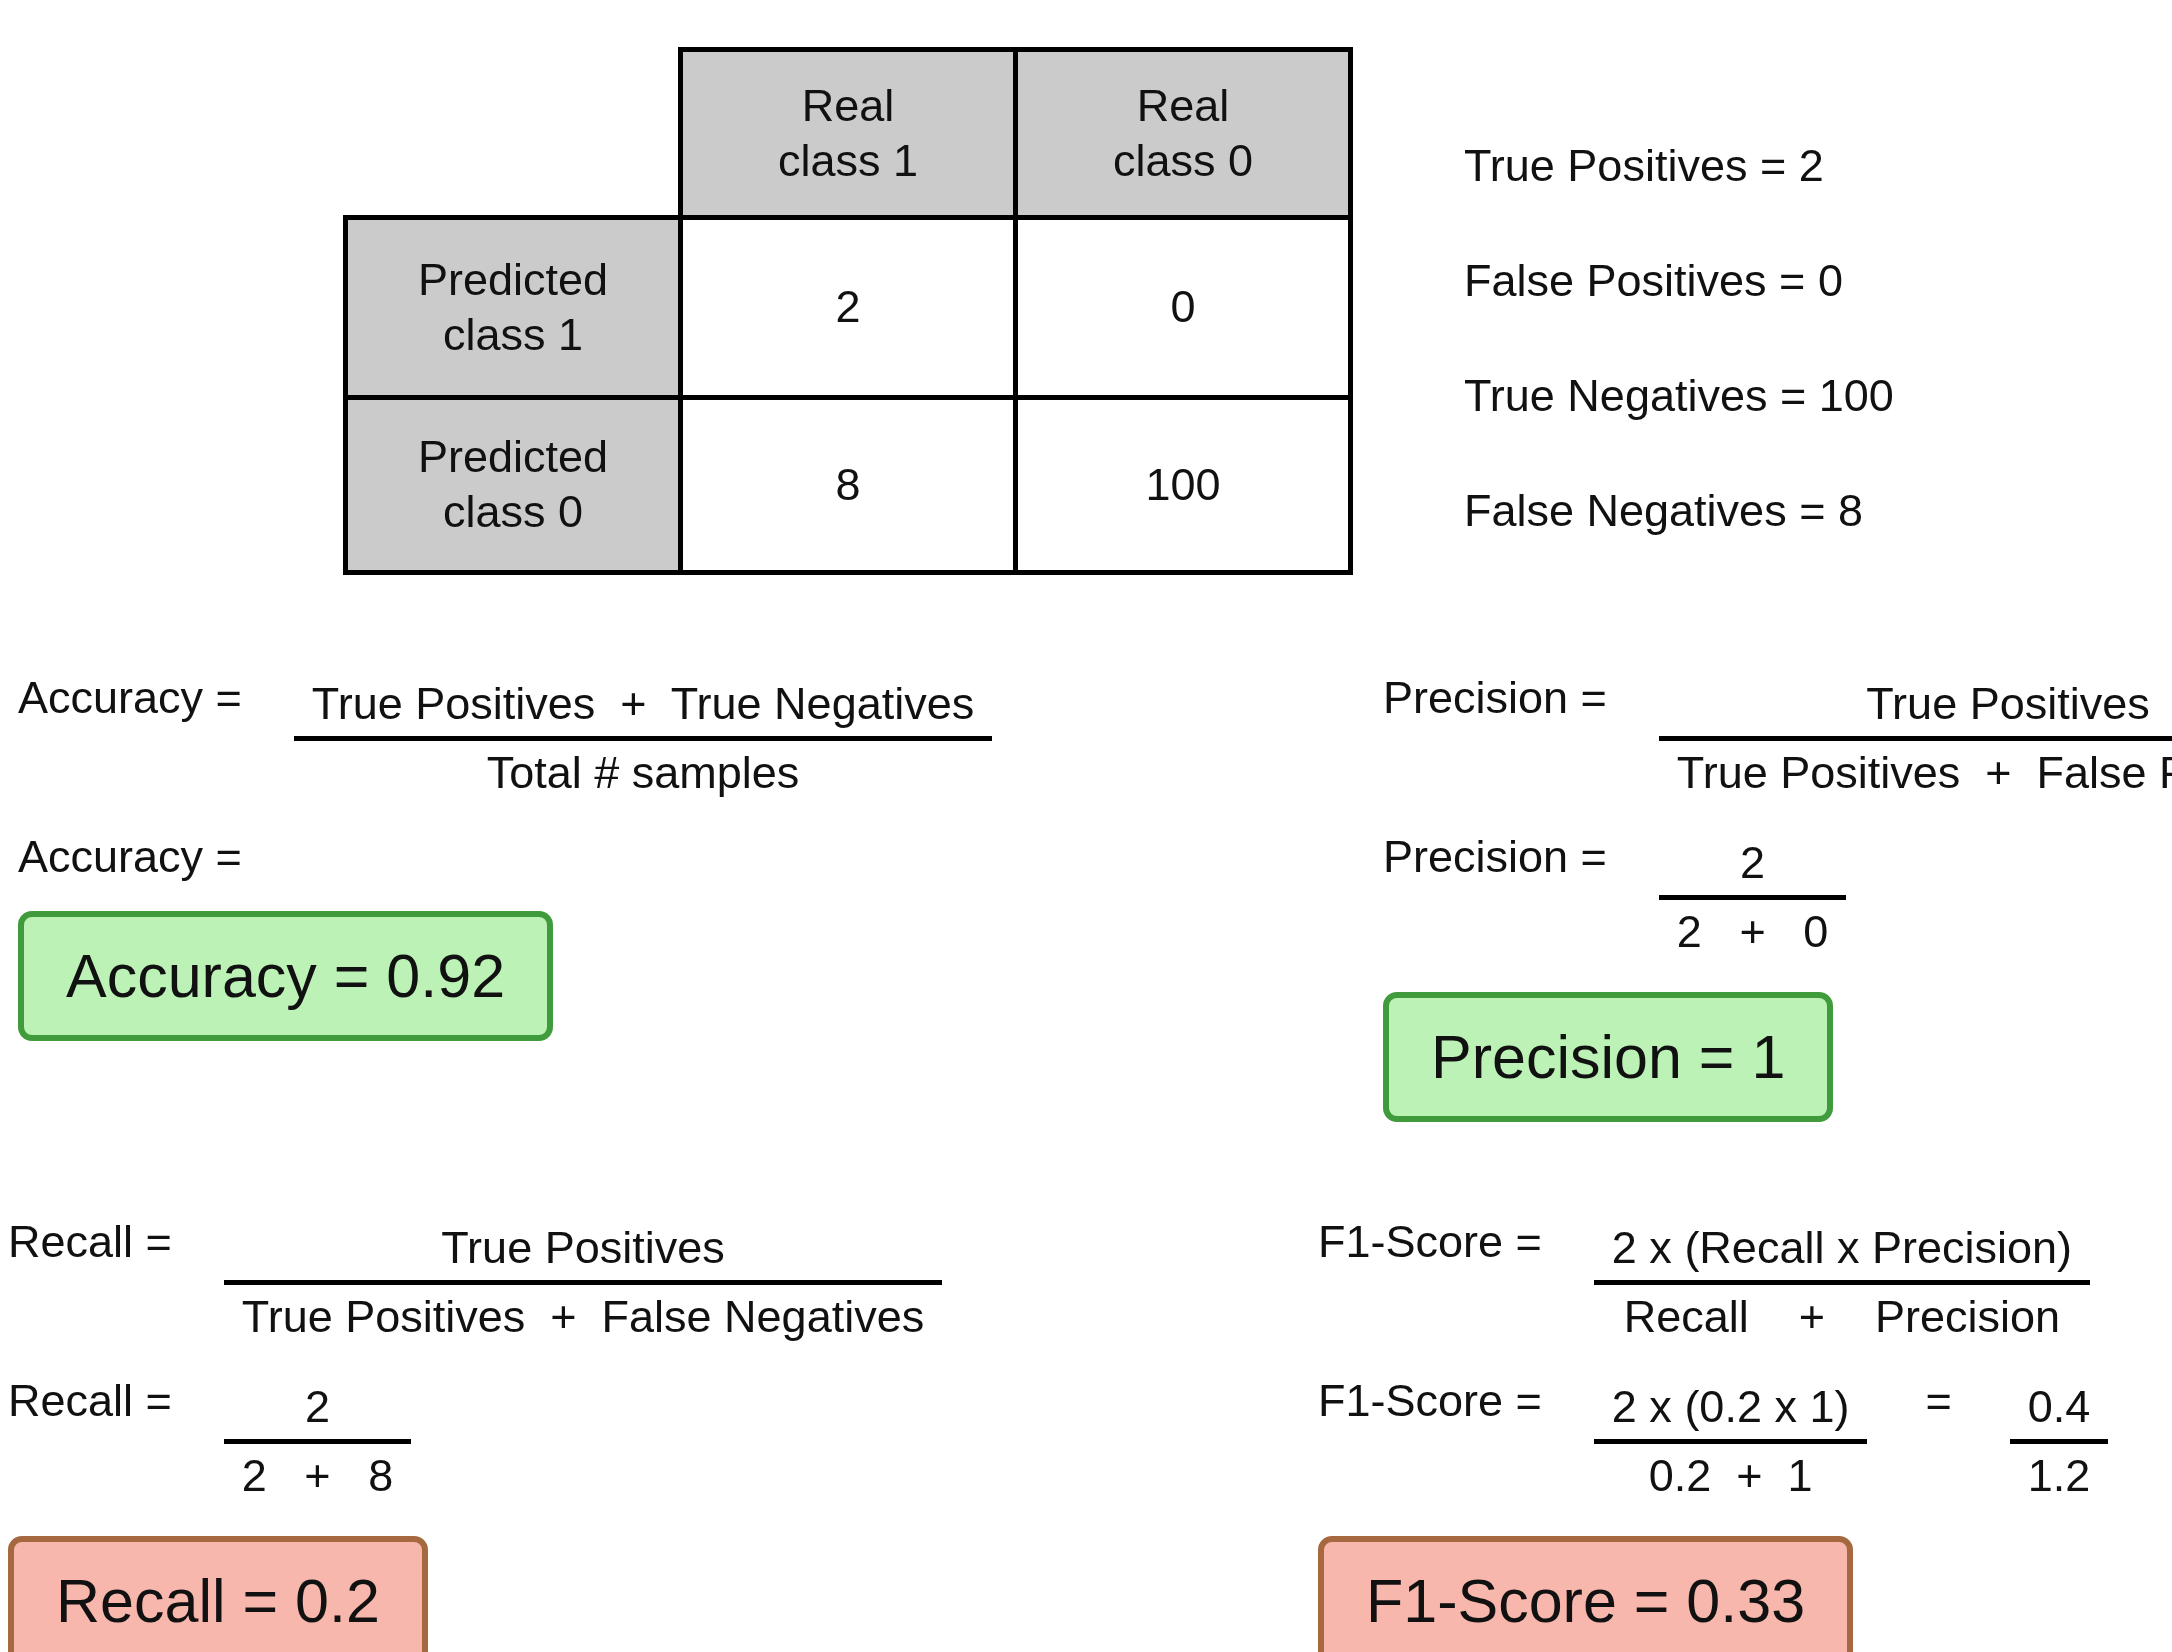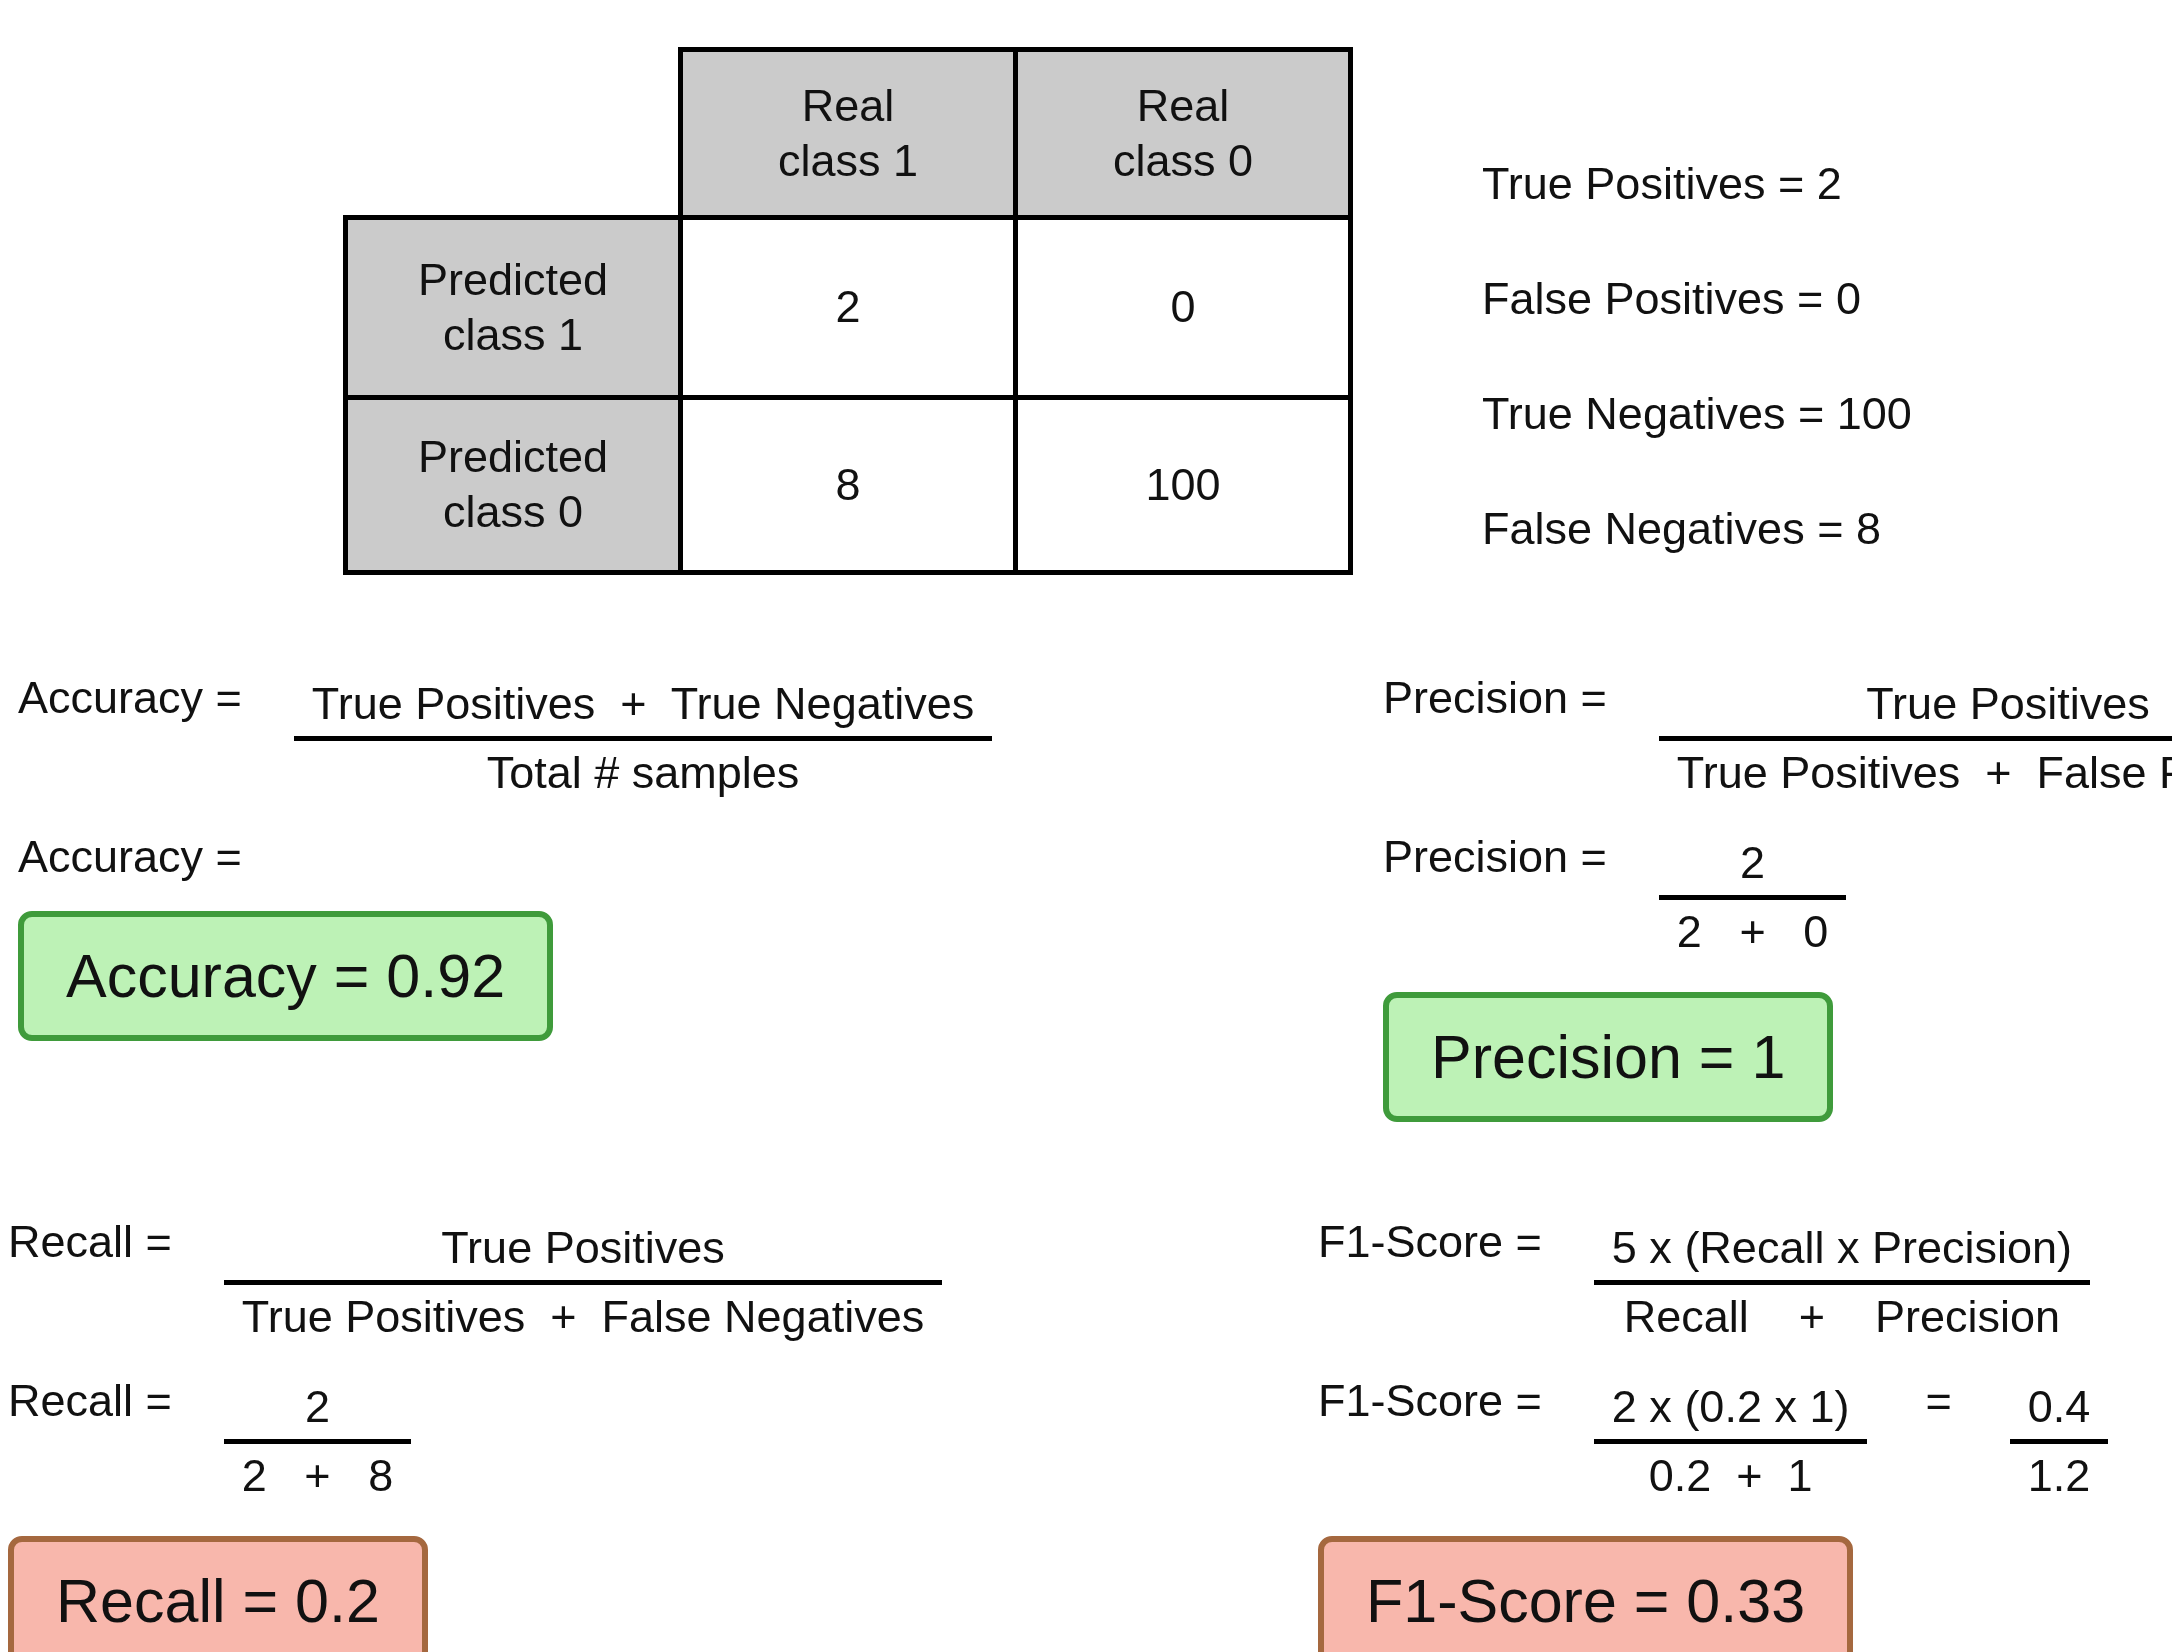--- a/index.html
+++ b/index.html
@@ -13,21 +13,21 @@
   table.cm { position:absolute; left:343px; top:2px; border-collapse:collapse;
              text-align:center; font-size:45px; line-height:1.22;margin-top:45px; }
   .cm td { border:5px solid #000000; vertical-align:middle; padding:0; }
   .cm td.corner { border:none; background:#ffffff; }
   .cm td.hdr { background:#cbcbcb; }
   .cm .c0 { width:330px; } .cm .c1 { width:330px; } .cm .c2 { width:330px; }
   .cm tr.rh { height:168px; } .cm tr.r1 { height:180px; } .cm tr.r2 { height:175px; }
 
   
   .stats { position:absolute; left:1464px; top:140px; list-style:none;
-           margin:18px; padding:0; font-size:45px; }
+           margin:0; padding:0; font-size:45px; }
   .stats li { margin-bottom:63px; white-space:pre; }
 
   
   .sec { position:absolute; }
   #sec-accuracy  { left:18px;   top:672px;  }
   #sec-precision { left:1383px; top:672px;  width:790px; }
   #sec-recall    { left:8px;    top:1216px; }
   #sec-f1        { left:1318px; top:1216px; width:856px; }
 
   .frow { display:flex; align-items:flex-start; gap:52px; font-size:45px; }
@@ -146,21 +146,21 @@
     </div>
     <div class="result red">
       <span>Recall = 0.2</span>
     </div>
   </section>
 
   <section class="sec" id="sec-f1">
     <div class="frow">
       <span class="lbl">F1-Score =</span>
       <span class="frac">
-        <span class="num">5 x (Recall x Precision)</span>
+        <span class="num">2 x (Recall x Precision)</span>
         <span class="rule"></span>
         <span class="den">Recall    +    Precision</span>
       </span>
     </div>
     <div class="frow second">
       <span class="lbl">F1-Score =</span>
       <span class="frac">
         <span class="num">2 x (0.2 x 1)</span>
         <span class="rule"></span>
         <span class="den">0.2  +  1</span>

